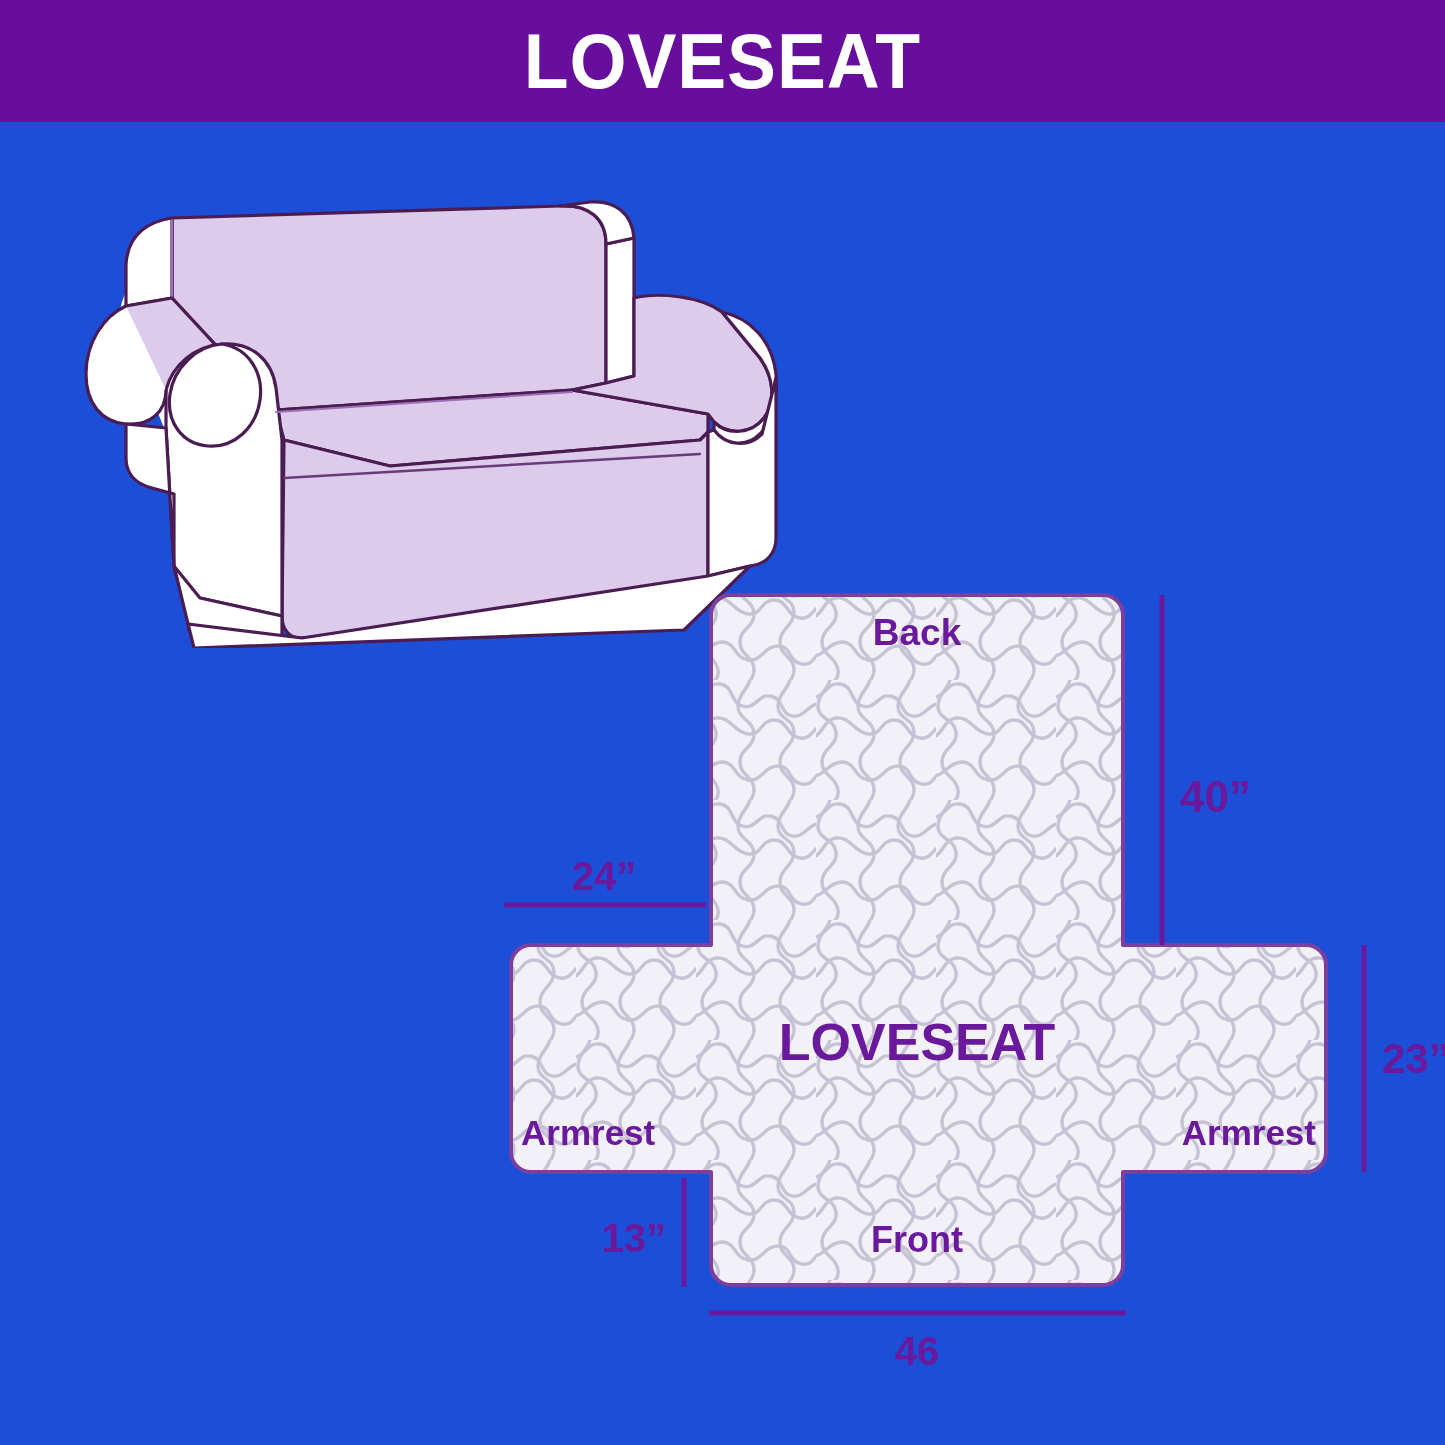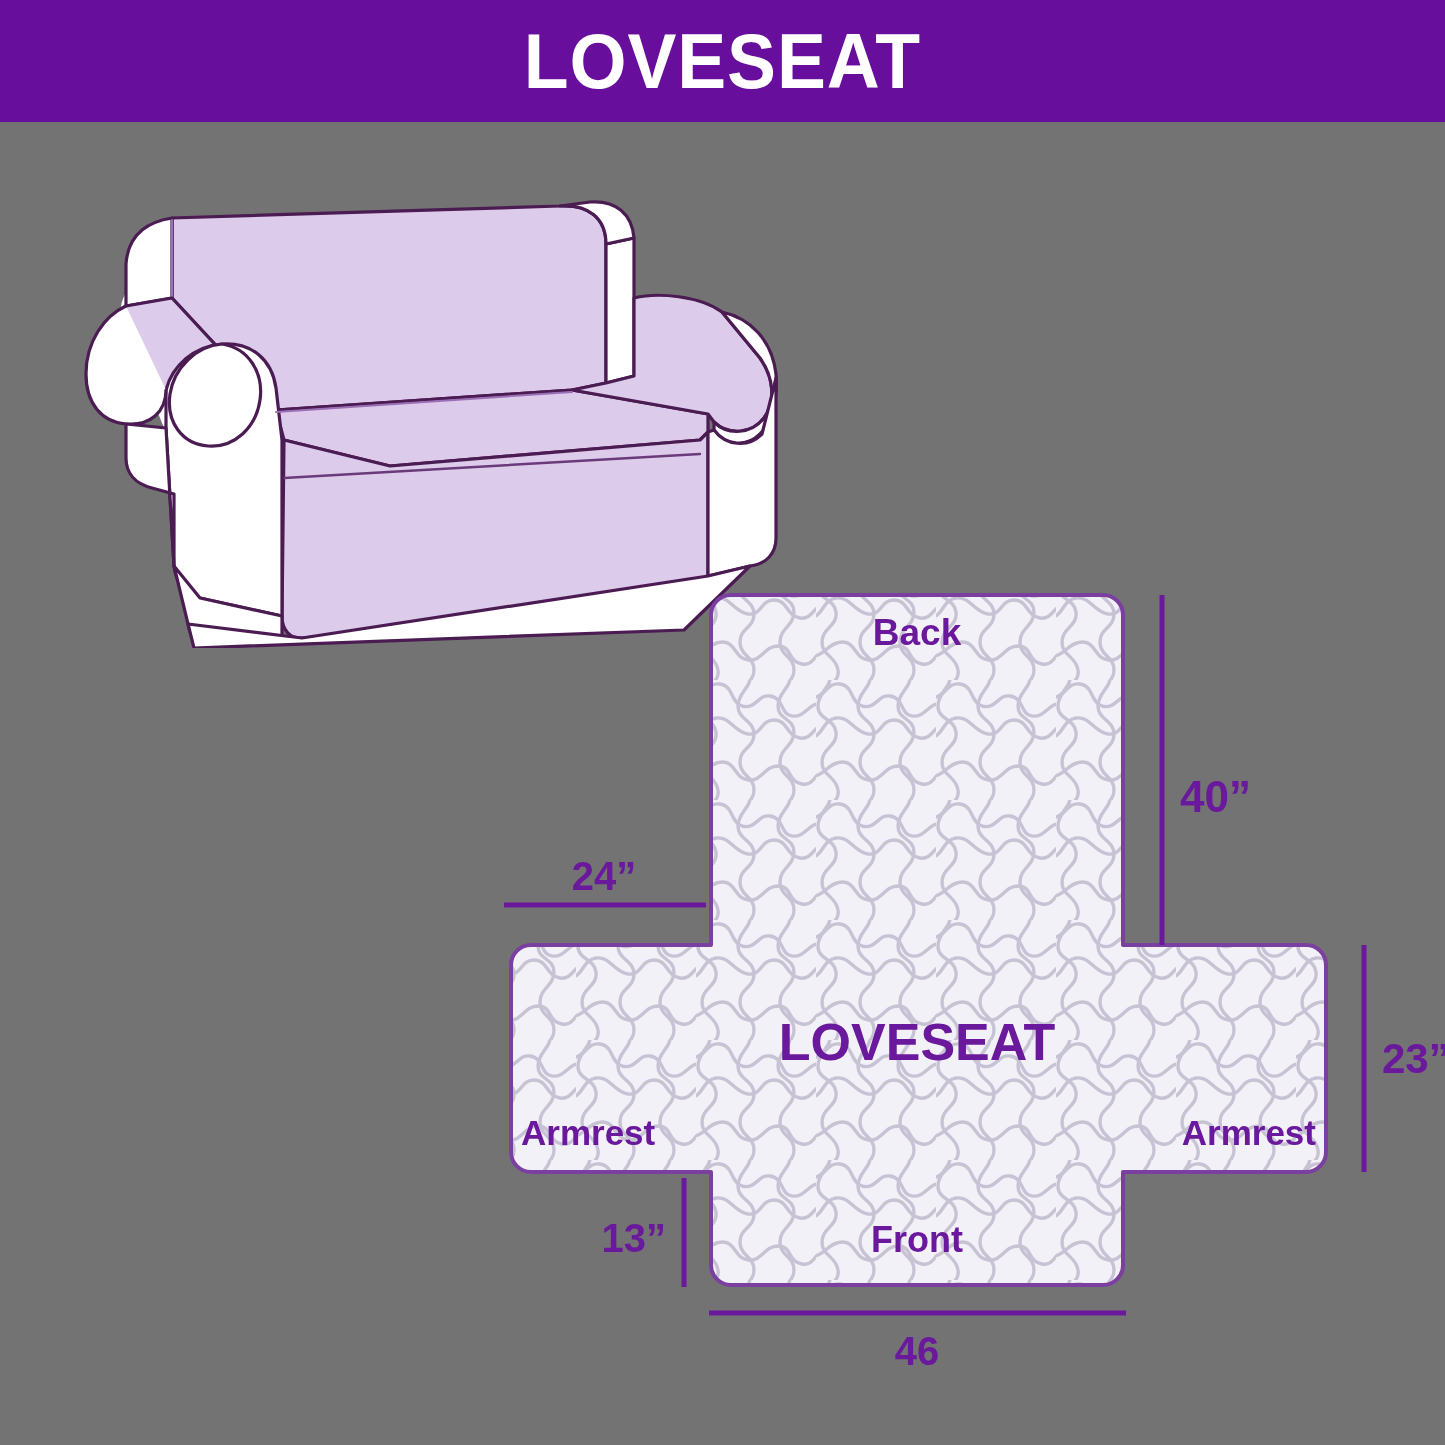--- a/index.html
+++ b/index.html
@@ -7,21 +7,21 @@
     padding: 0;
     background: #ffffff;
   }
   body {
     font-family: "Liberation Sans", sans-serif;
   }
   #page {
     position: relative;
     width: 1445px;
     height: 1445px;
-    background: #737373;
+    background: #1d4ed8;
     overflow: hidden;
   }
 
   
   #header-band {
     position: absolute;
     left: 0;
     top: 0;
     width: 1445px;
     height: 122px;

